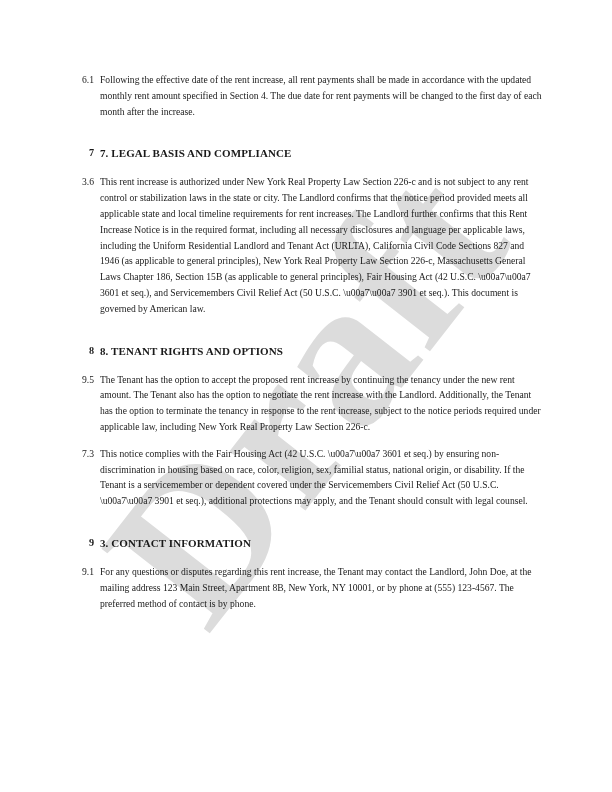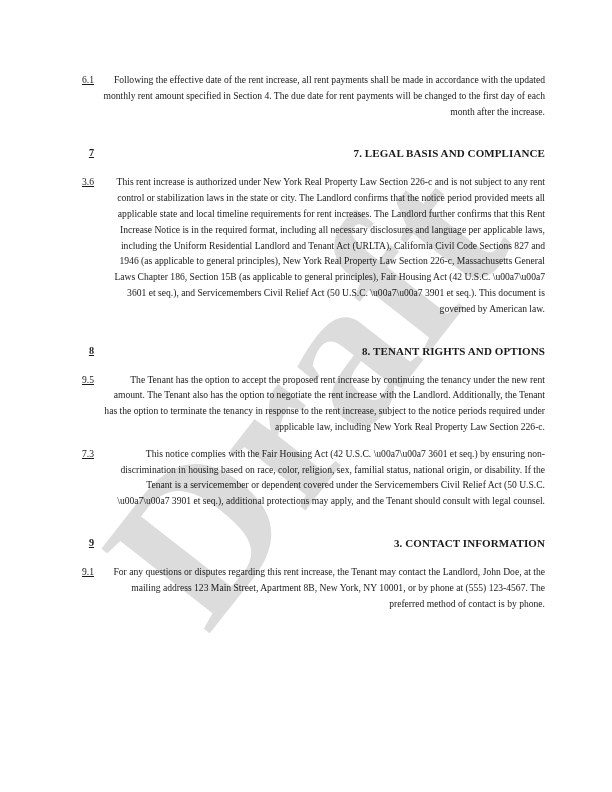--- a/index.html
+++ b/index.html
@@ -63,29 +63,28 @@
   }
 
   .num {
     flex: 0 0 33px;
     text-align: right;
     padding-right: 0;
     font-size: 9.6px;
     line-height: 15.8px;
     color: #1a1a1a;
     white-space: nowrap;
-    text-decoration: underline;
   }
 
   .body-text {
     flex: 1 1 auto;
     margin-left: 6px;
     font-size: 9.6px;
     line-height: 15.8px;
-    text-align: right;
+    text-align: left;
     color: #1a1a1a;
   }
 
   
   .heading .num {
     font-weight: 700;
     font-size: 10.2px;
     line-height: 16px;
   }
   .heading .body-text {

